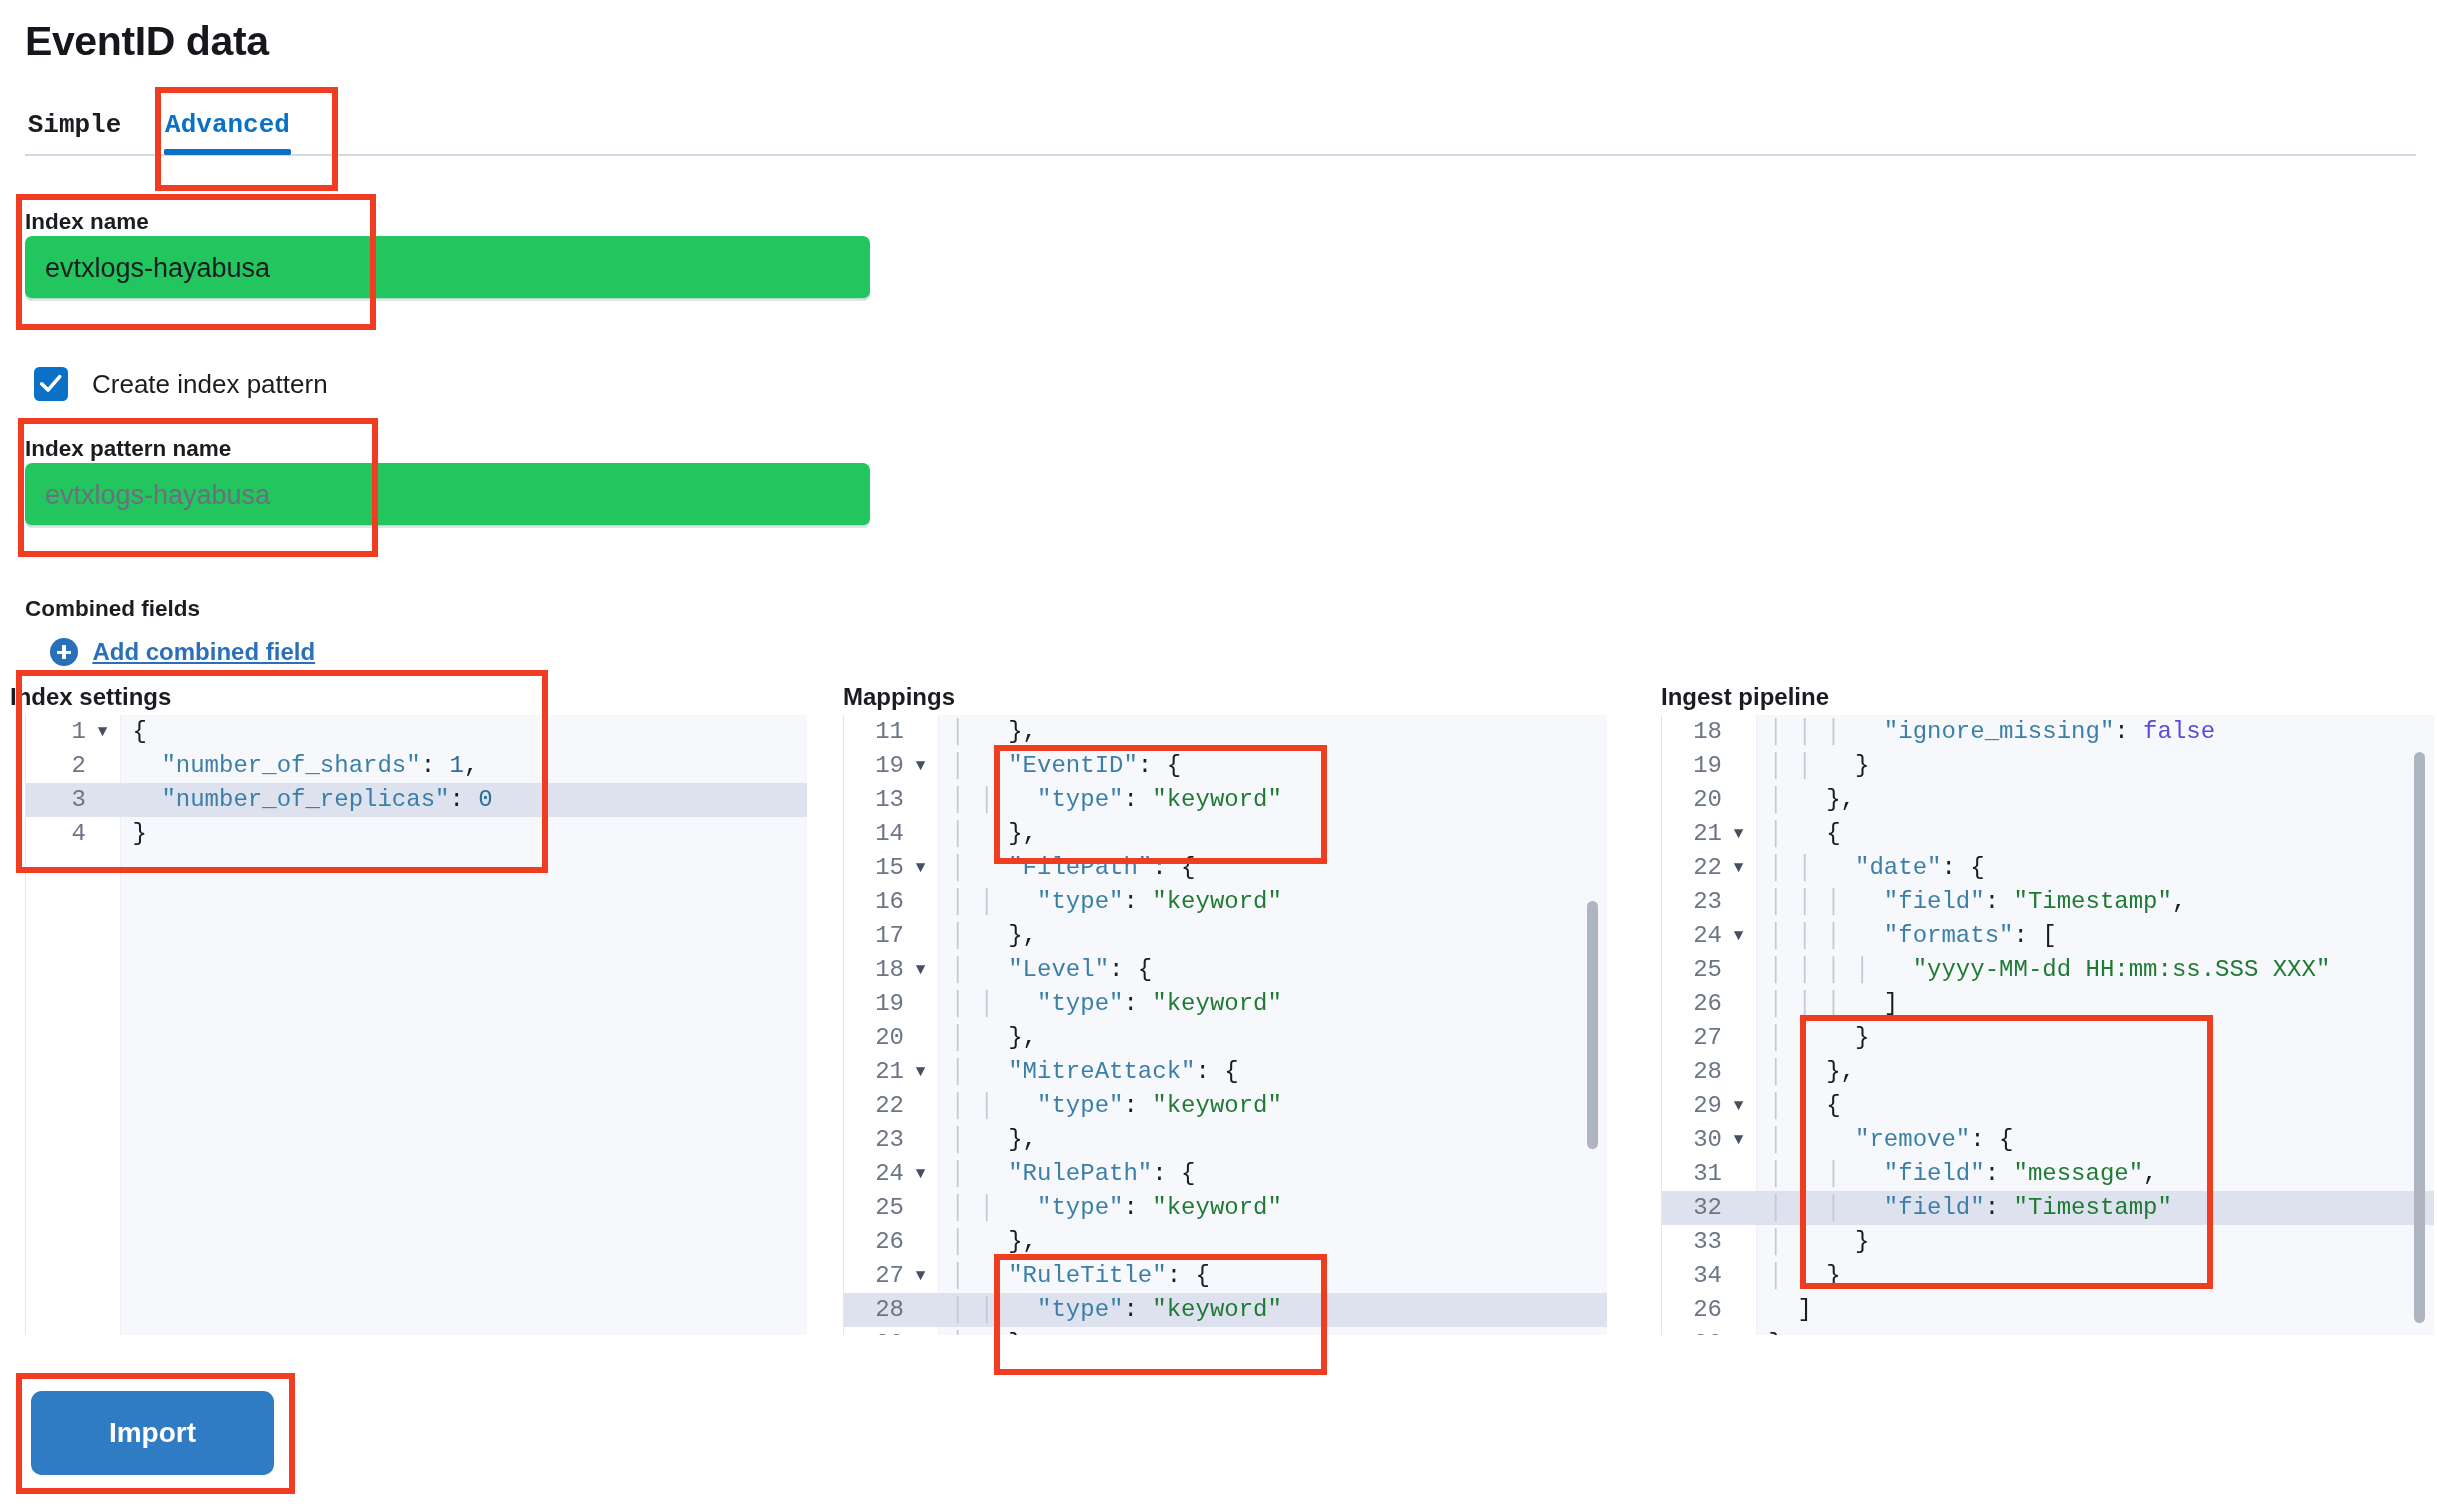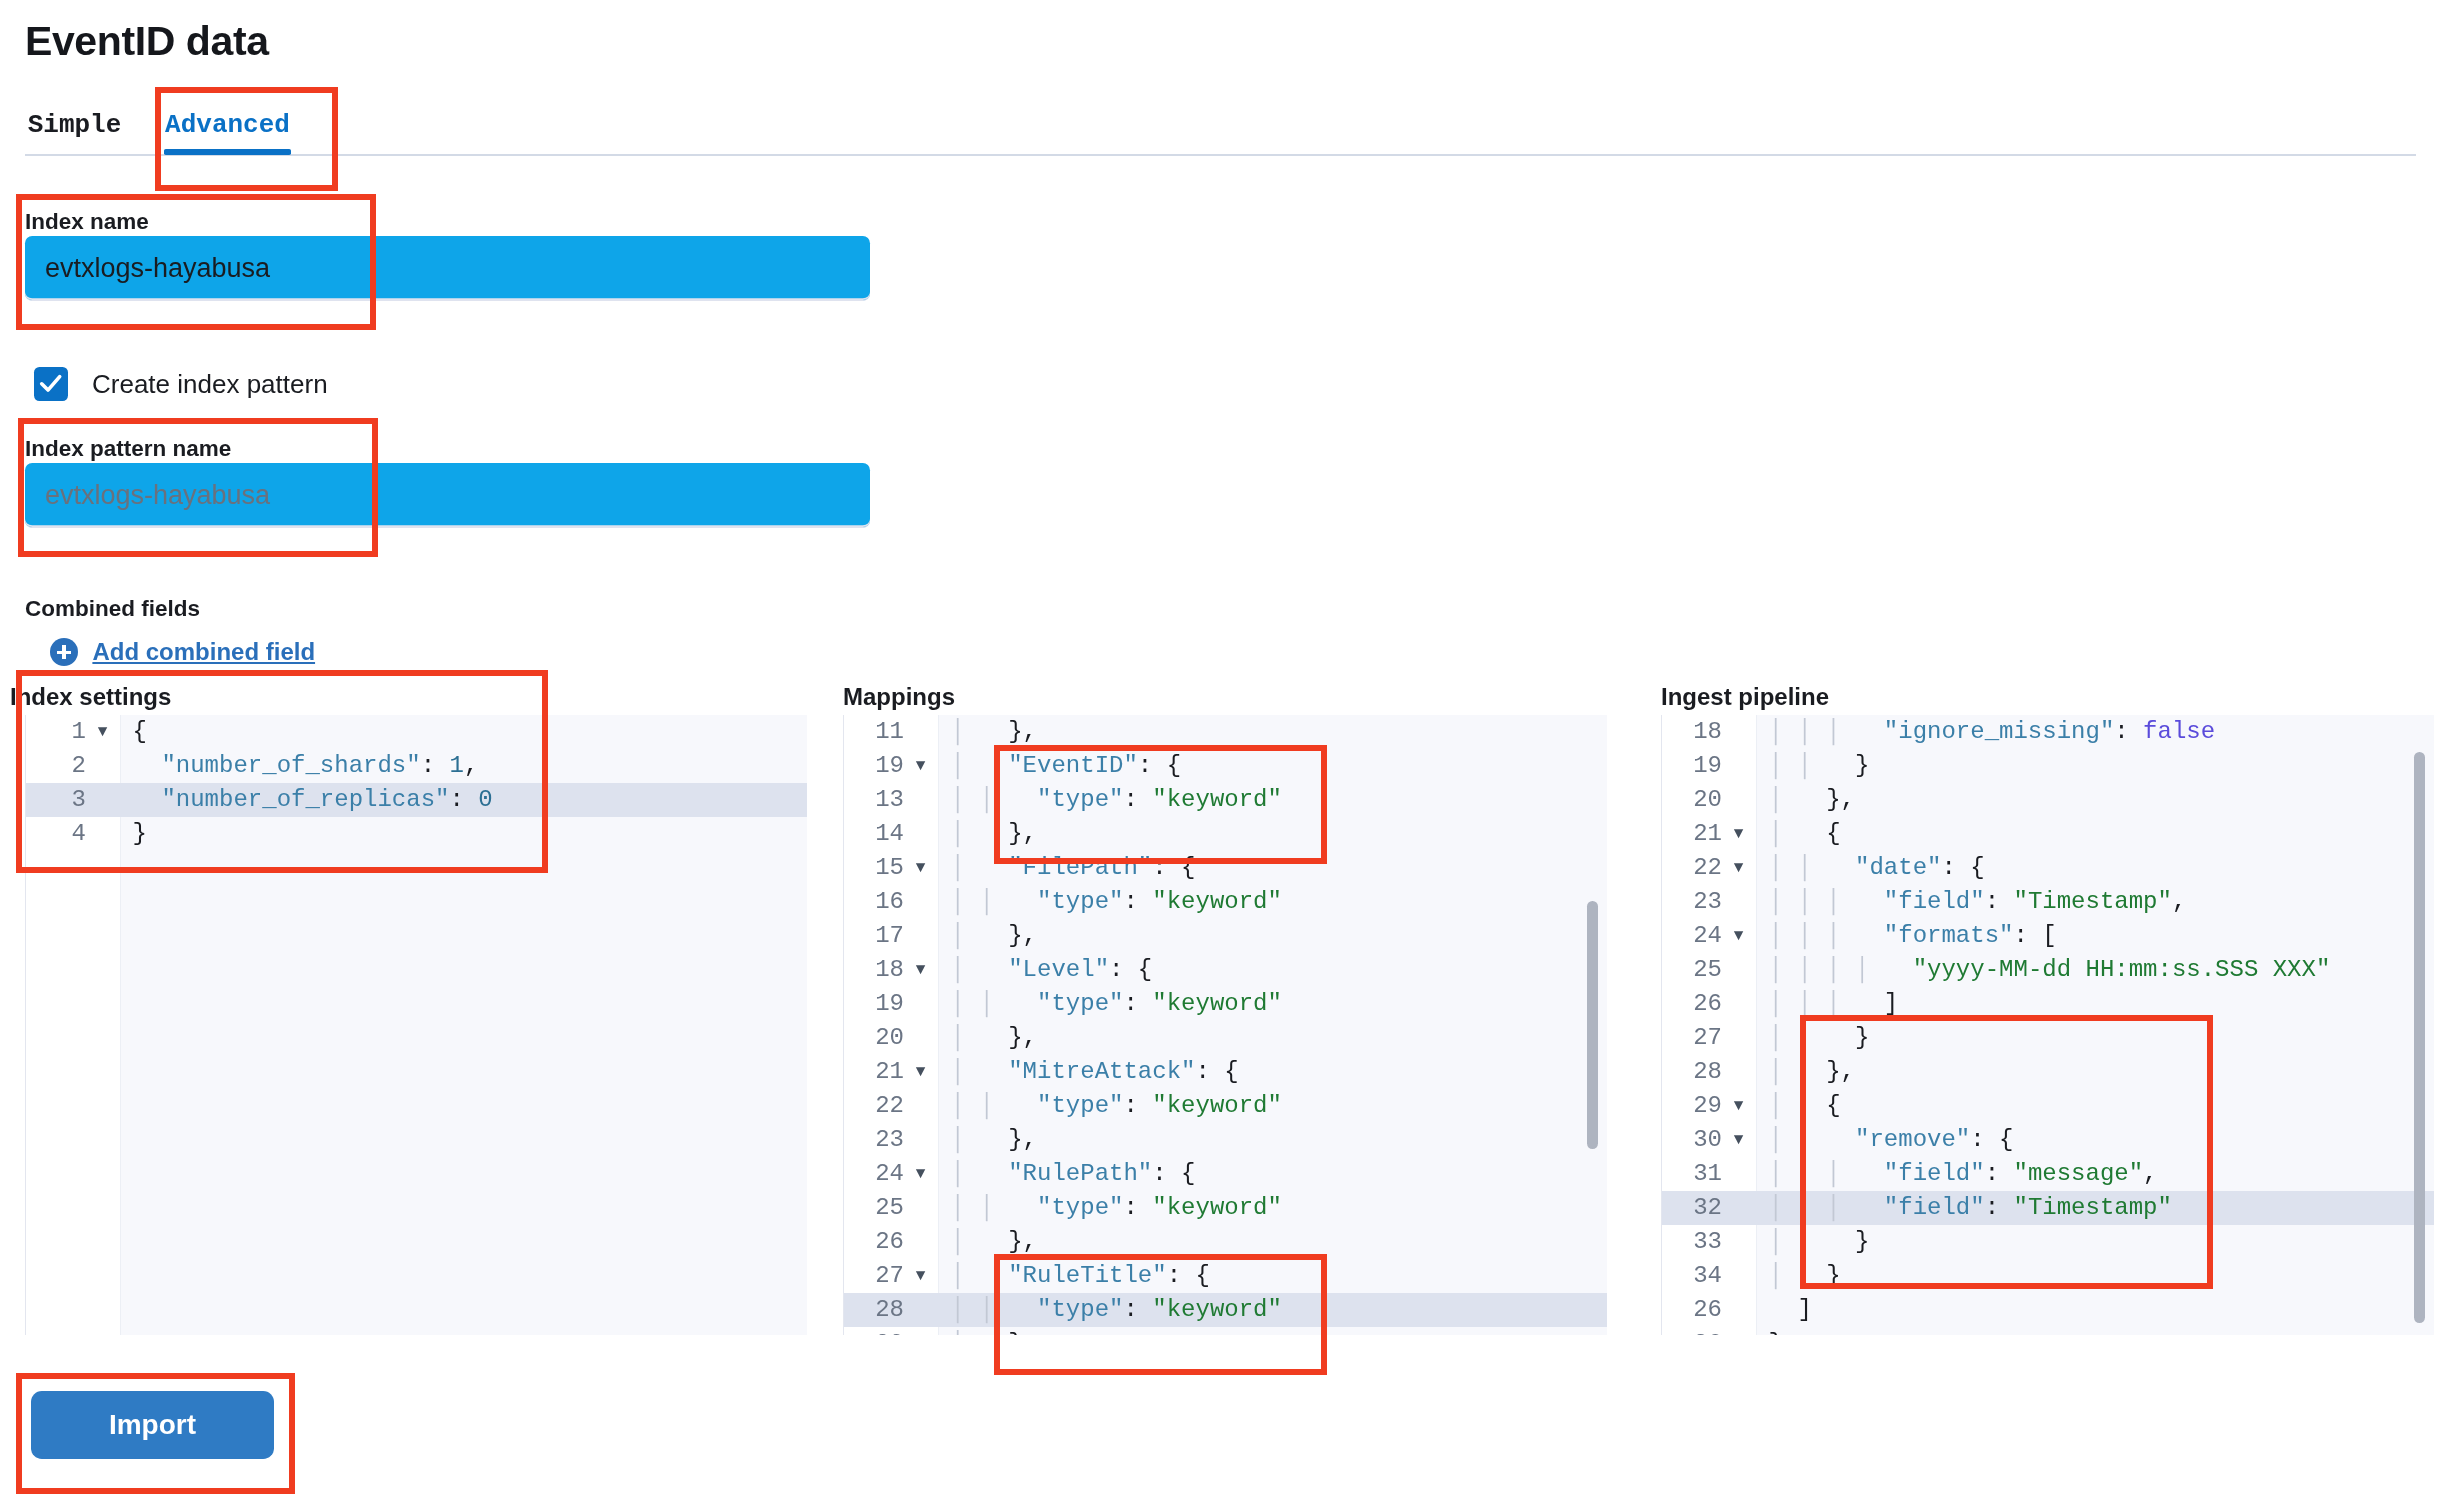--- a/index.html
+++ b/index.html
@@ -72,21 +72,21 @@
   .field-label {
     position: absolute;
     font-size: 22.5px;
     font-weight: bold;
     color: #1a1c21;
   }
   .text-input {
     position: absolute;
     box-sizing: border-box;
     height: 65px;
-    background: #0ea5e9;
+    background: #22c55e;
     border: none;
     border-bottom: 1.8px solid #dfe3ef;
     border-radius: 7.2px;
     font-family: "Liberation Sans", sans-serif;
     font-size: 27px;
     padding: 0 20px;
     color: #1a1c21;
     box-shadow: inset 0 -1.8px 0 #dfe3ef;
     outline: none;
   }
@@ -240,21 +240,21 @@
     border-radius: 5.4px;
     background: #aeb4c0;
   }
 
   
   #import-button {
     position: absolute;
     left: 31px;
     top: 1391px;
     width: 243px;
-    height: 68px;
+    height: 84px;
     background: #2f7bc4;
     color: #ffffff;
     border: none;
     border-radius: 10.8px;
     font-family: "Liberation Sans", sans-serif;
     font-size: 28px;
     font-weight: bold;
     cursor: pointer;
   }
 

